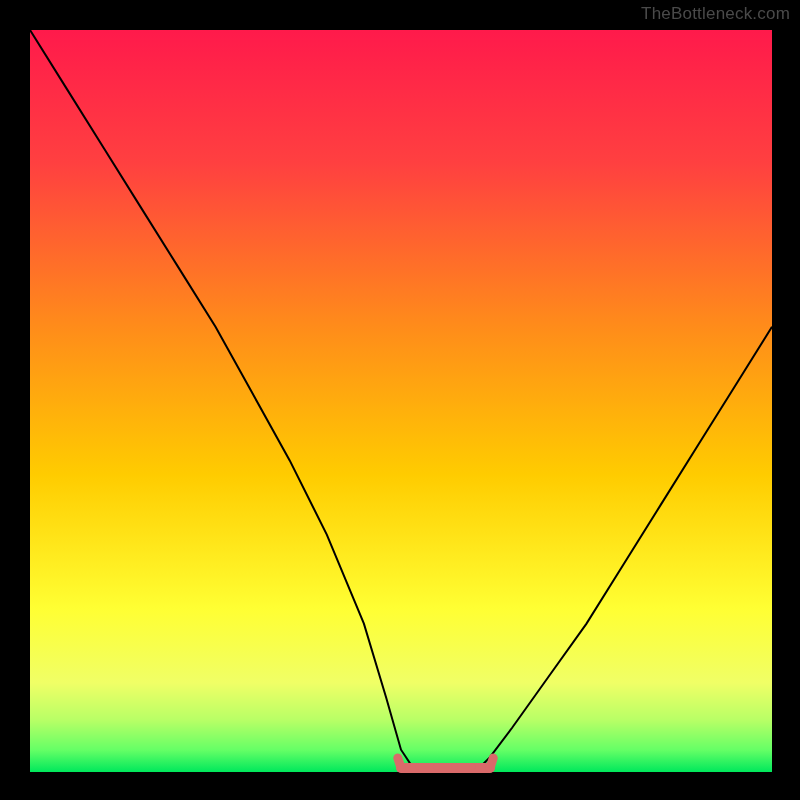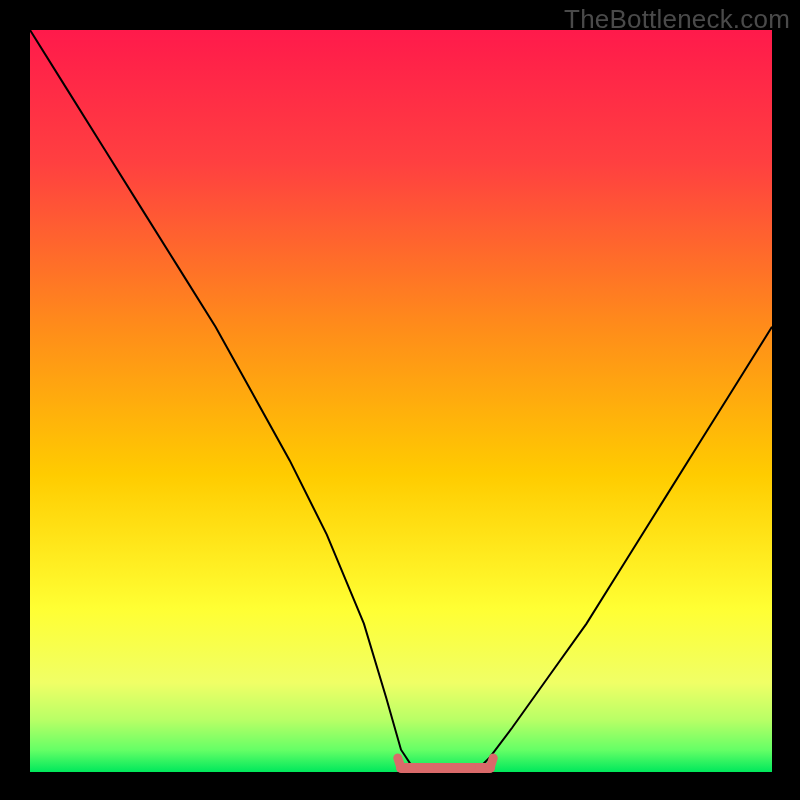--- a/index.html
+++ b/index.html
@@ -15,21 +15,21 @@
     position: absolute;
     left: 0; top: 0;
     width: 800px; height: 800px;
     background: #000;
   }
   .watermark {
     position: absolute;
     top: 4px;
     right: 10px;
     color: #4a4a4a;
-    font-size: 26px;
+    font-size: 17px;
     font-weight: 500;
     letter-spacing: 0.2px;
     user-select: none;
   }
   svg { display: block; }
 </style>
 </head>
 <body>
 
 <div class="frame">

